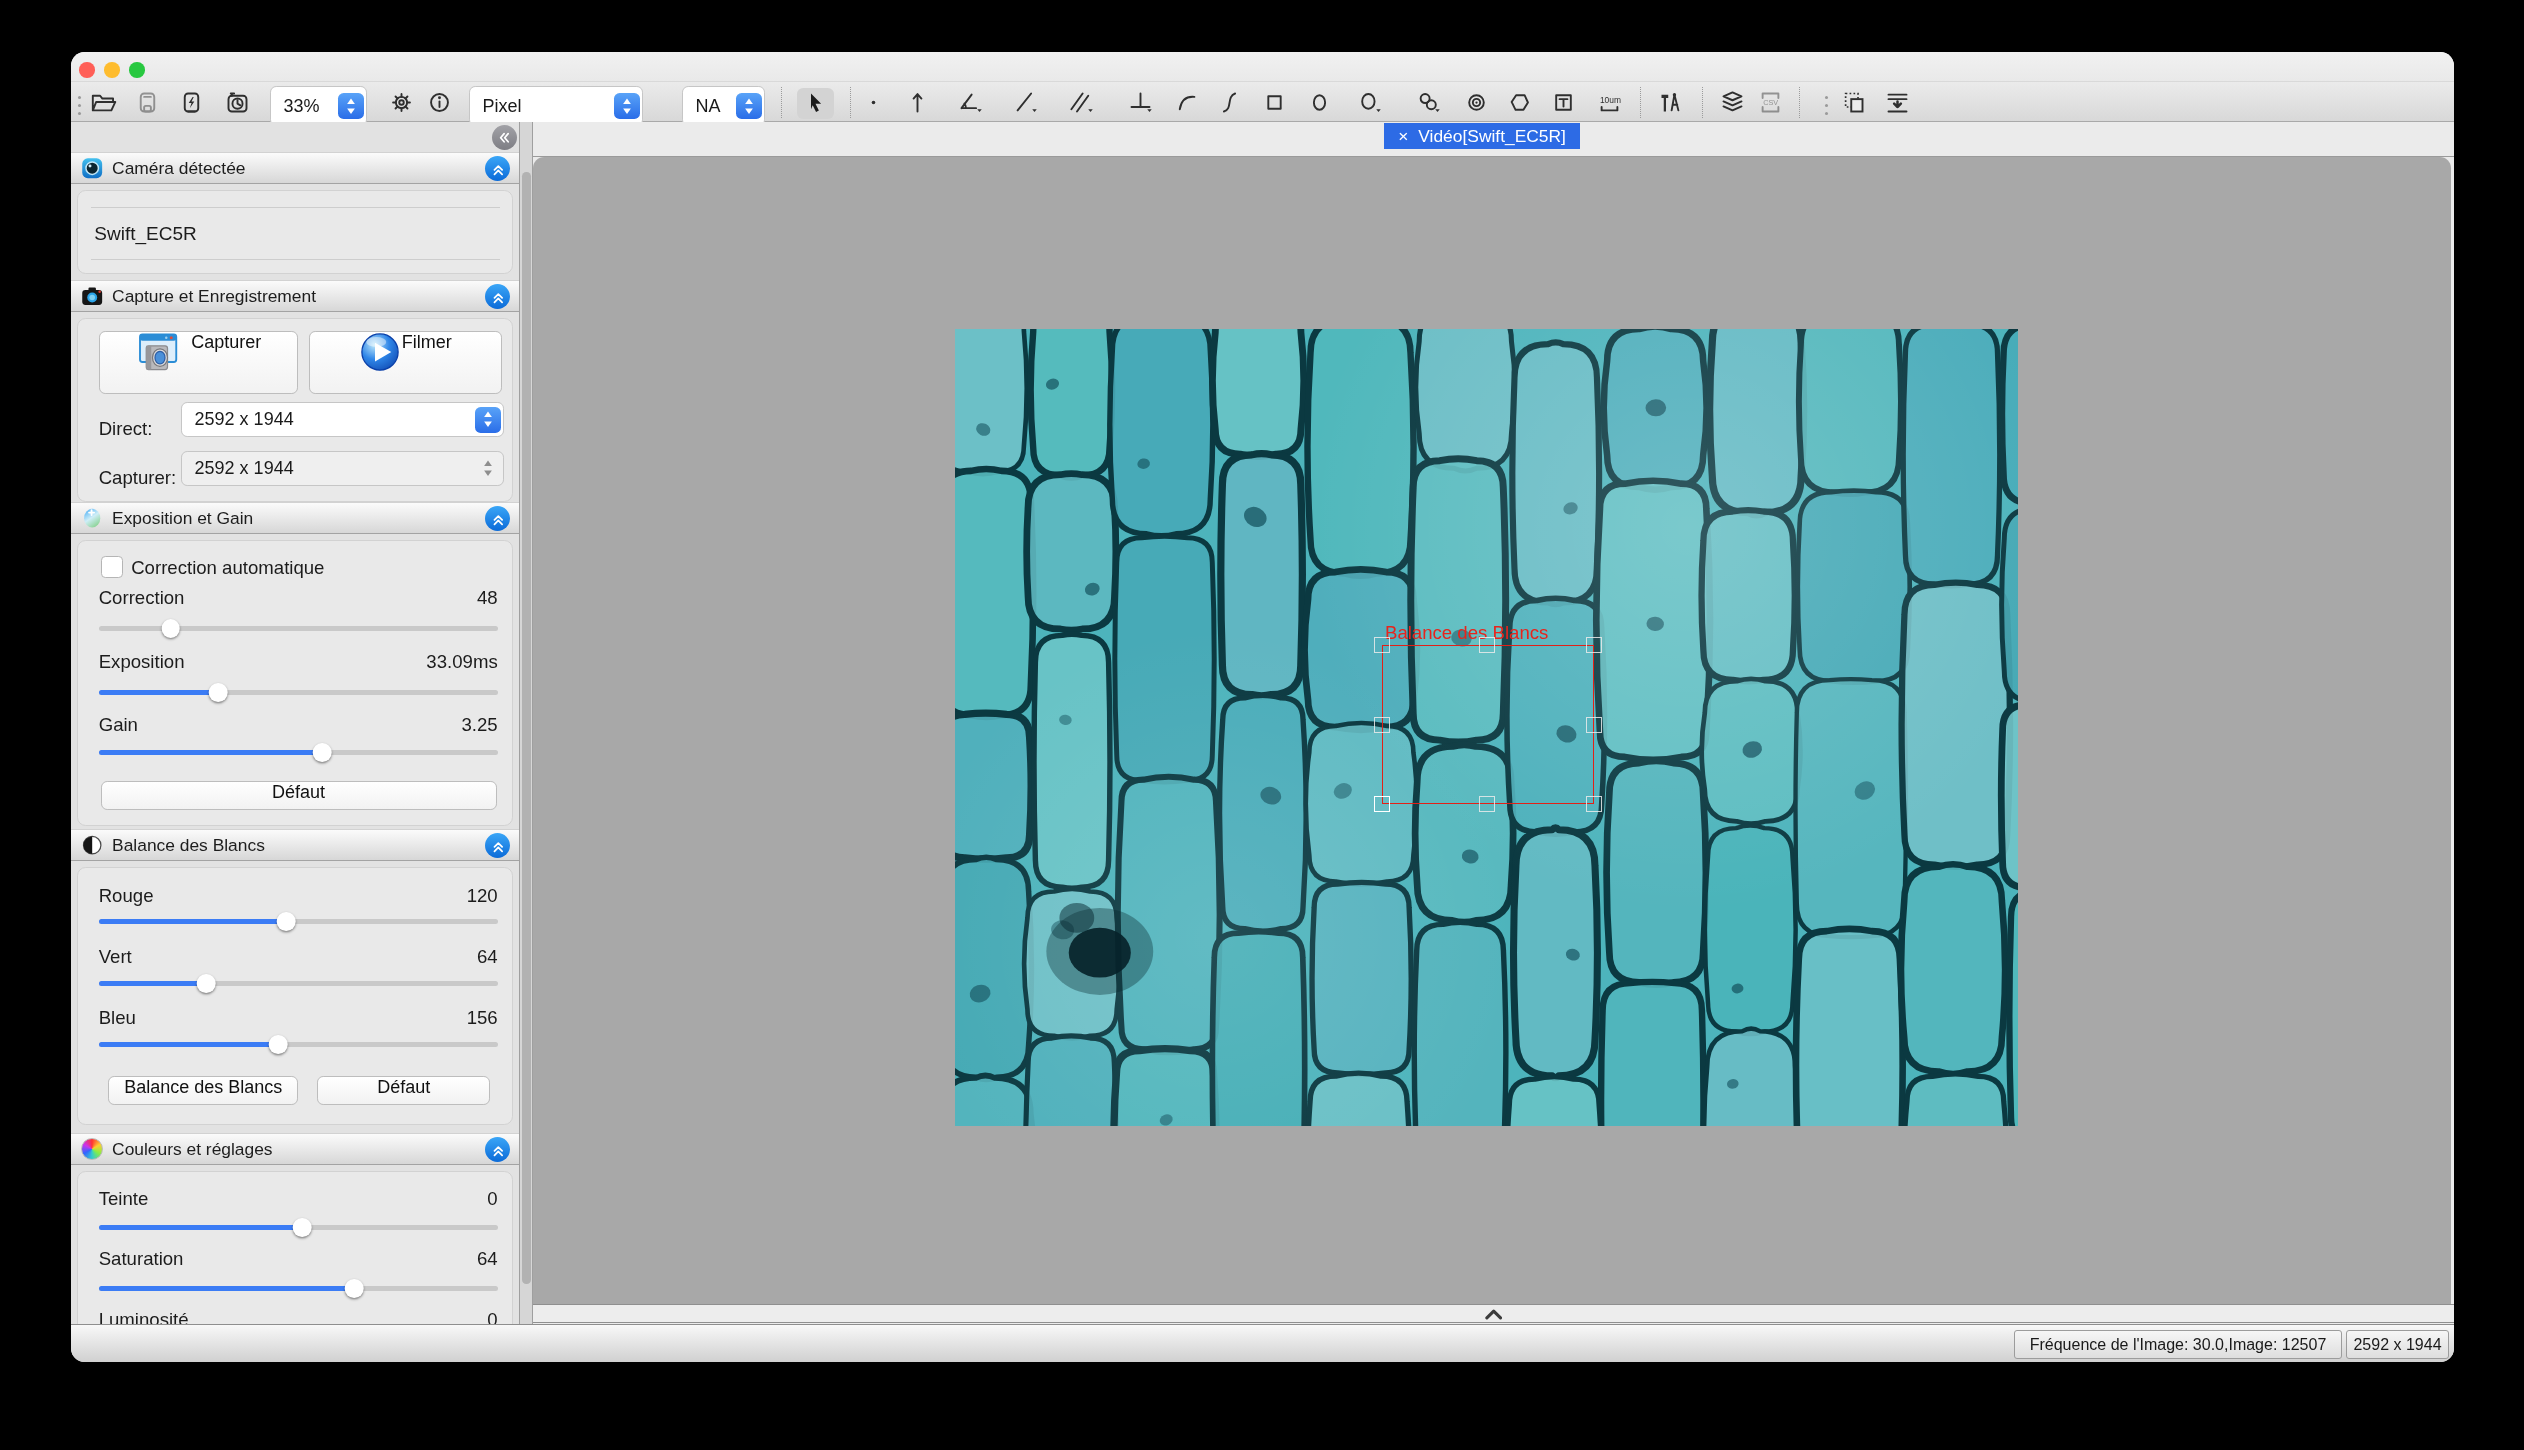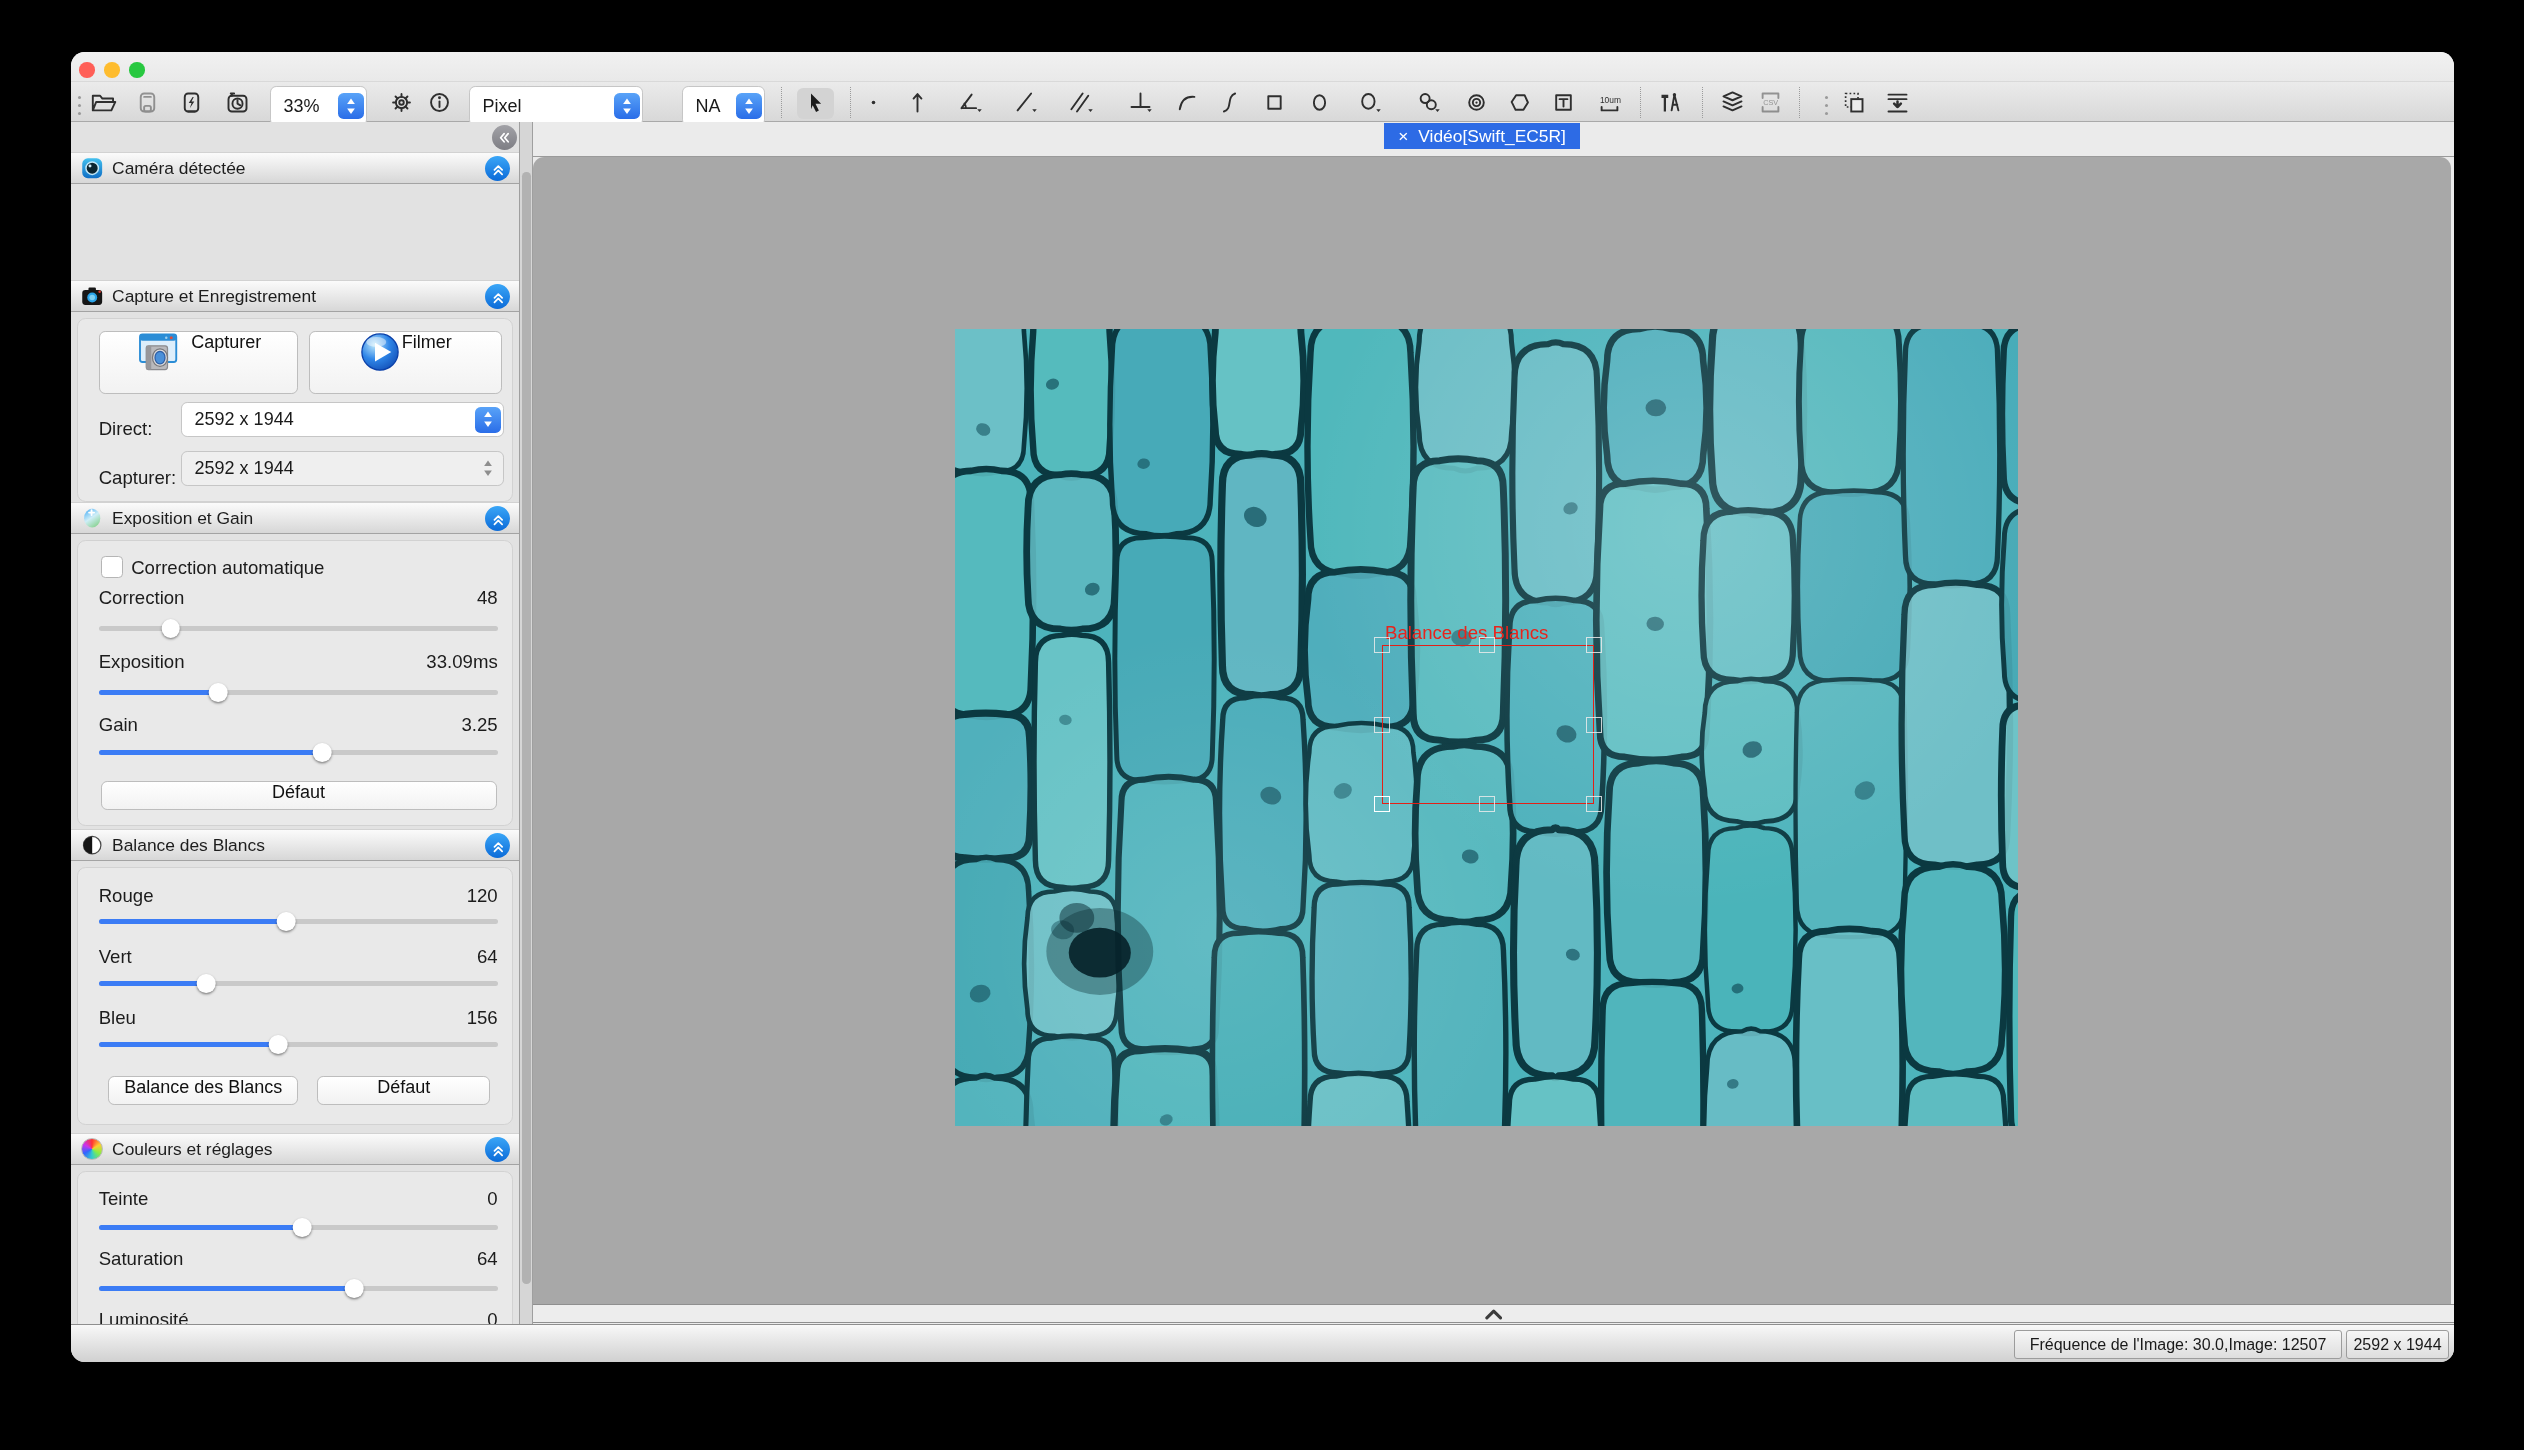--- a/index.html
+++ b/index.html
@@ -343,20 +343,25 @@
           <rect x="2" y="2" width="32" height="32" rx="9" fill="url(#cg)"></rect>
           <circle cx="18" cy="18" r="10" fill="#0b2530" stroke="#bfe6f7" stroke-width="2.4"></circle>
           <circle cx="14.5" cy="14.5" r="2.4" fill="#cfeefc"></circle>
         </svg>
         <span class="ptitle">Caméra détectée</span>
         <span class="collapse">
           <svg viewBox="0 0 34 34">
               <path d="M10 20 L17 13 L24 20 M10 28 L17 21 L24 28" stroke="#fff" stroke-width="3.2" fill="none" stroke-linecap="round" stroke-linejoin="round"></path>
             </svg>
         </span>
+      </div>
+      <div class="pbox" style="top:68px;height:84px;">
+        <div class="abs" style="left:12.4px;right:12.4px;top:16px;height:51px;border-top:1.2px solid #cdcdcd;border-bottom:1.2px solid #cdcdcd;display:flex;align-items:center;">
+          <span style="font-size:19px;color:#1c1c1c;margin-left:3.7px;">Swift_EC5R</span>
+        </div>
       </div>
 
       <div class="phead" style="top:158px;">
         <svg class="picon" viewBox="0 0 36 36">
           <rect x="2" y="8" width="32" height="24" rx="5" fill="#161616"></rect>
           <rect x="12" y="4" width="12" height="6" rx="2" fill="#161616"></rect>
           <circle cx="18" cy="20" r="8" fill="#2aa3e8"></circle>
             <circle cx="18" cy="20" r="4.5" fill="#7fd0f2"></circle>
           <circle cx="30" cy="11" r="2" fill="#e03a2f"></circle>
         </svg>

